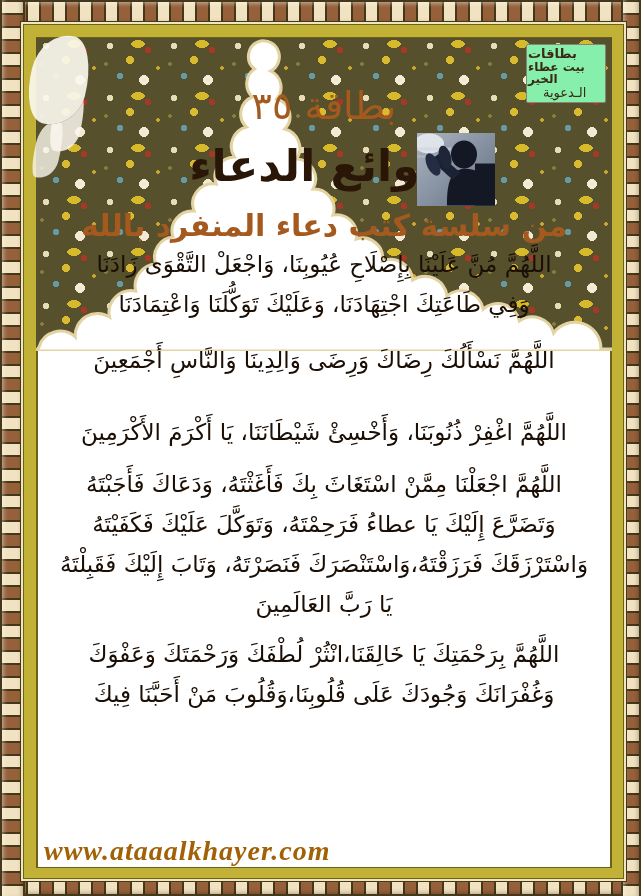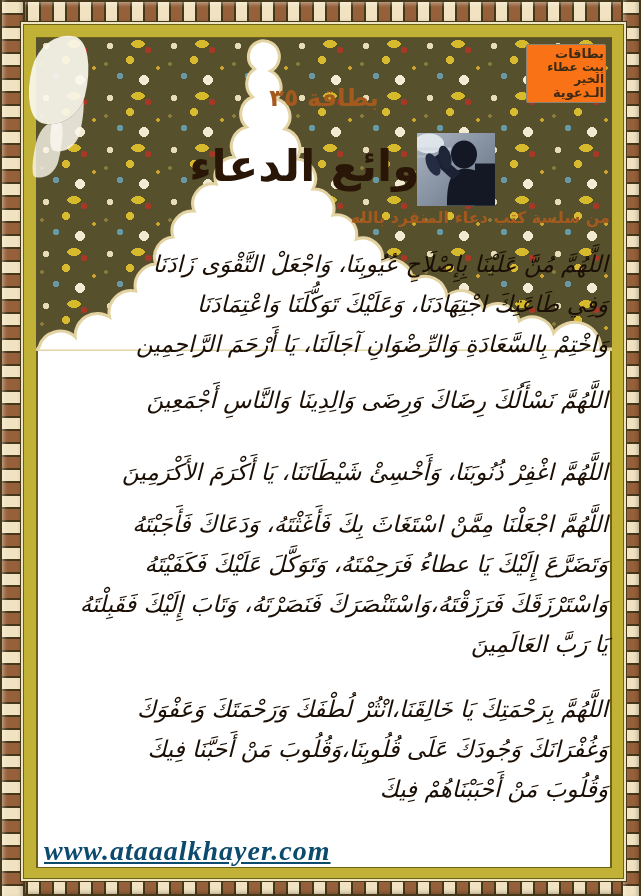--- a/index.html
+++ b/index.html
@@ -66,64 +66,63 @@
     position:absolute;left:-6px;top:-4px;width:58px;height:92px;
     background:rgba(250,247,238,.92);
     border-radius:58% 42% 60% 40% / 45% 60% 40% 55%;
     transform:rotate(14deg);
     box-shadow:18px 38px 0 -14px rgba(250,247,238,.85),
                6px 70px 0 -16px rgba(250,247,238,.8);
   }
   
   .badge{
     position:absolute;left:488px;top:4px;width:76px;
-    background:#f97316;border:1px solid #8a8572;border-radius:2px;
-    text-align:right;color:#3a2a16;padding:2px 1px 3px 1px;line-height:1.05;
+    background:#86efac;border:1px solid #8a8572;border-radius:2px;
+    text-align:left;color:#3a2a16;padding:2px 1px 3px 1px;line-height:1.05;
   }
   .badge .l1{font-size:13px;font-weight:bold;}
   .badge .l2{font-size:12px;font-weight:bold;}
-  .badge .l3{font-size:13px;font-weight:bold;}
+  .badge .l3{font-size:13px;font-weight:normal;padding-left:15px;}
   
   .card-number{
     position:absolute;top:44px;left:0;width:100%;text-align:center;
-    font-size:24px;font-weight:bold;color:#a4591f;direction:rtl;
+    font-size:38px;font-weight:normal;color:#a4591f;direction:rtl;
   }
   .page-title{
     position:absolute;top:100px;left:279px;transform:translateX(-50%);
     font-size:44px;font-weight:bold;color:#2a1607;white-space:nowrap;direction:rtl;
   }
   .photo{
     position:absolute;left:379px;top:93px;width:78px;height:73px;
     background:linear-gradient(135deg,#aeb6c2 0%,#8a95a5 45%,#646e7e 100%);
     overflow:hidden;
   }
   .subtitle{
-    position:absolute;top:168px;left:0;width:100%;text-align:right;
-    font-size:16px;font-weight:bold;color:#a4591f;direction:rtl;
+    position:absolute;top:168px;left:0;width:100%;text-align:center;
+    font-size:30px;font-weight:bold;color:#a4591f;direction:rtl;
   }
   
   .prayers{
     position:absolute;top:204px;left:2px;right:2px;direction:rtl;
   }
   .prayer-paragraph{margin:0 0 16px 0;}
   .prayer-paragraph.p2{margin-bottom:32px;}
   .prayer-paragraph.p3{margin-bottom:12px;}
-  .prayer-paragraph.p4{margin-bottom:25px;}
+  .prayer-paragraph.p4{margin-bottom:10px;}
   .prayer-paragraph.p5{margin-bottom:4px;}
   .prayer-line{
-    height:40px;line-height:40px;white-space:nowrap;
-    font-size:23px;color:#1b0f05;font-style:italic;
+    height:40px;line-height:40px;text-align:center;white-space:nowrap;
+    font-size:23px;color:#1b0f05;
   }
   
   .website{
     position:absolute;left:6px;bottom:0px;
     font-family:"Liberation Serif","DejaVu Serif",serif;
-    font-style:italic;font-weight:bold;font-size:28px;color:#0c4a6e;
+    font-style:italic;font-weight:bold;font-size:28px;color:#a16207;
     letter-spacing:1px;
-    text-decoration:underline;
   }
 </style>
 </head>
 <body>
 
 <div class="page">
 
   <div class="chain h top"></div>
   <div class="chain h bottom"></div>
   <div class="chain v left"></div>
@@ -171,37 +170,35 @@
         <ellipse cx="28" cy="24" rx="6" ry="12" transform="rotate(-14 28 24)" fill="#1e2638"></ellipse>
       </svg>
     </div>
 
     <div class="subtitle">من سلسة كتب دعاء المنفرد بالله</div>
 
     <div class="prayers">
       <div class="prayer-paragraph p1">
         <div class="prayer-line">اللَّهُمَّ مُنَّ عَلَيْنَا بِإِصْلَاحِ عُيُوبِنَا، وَاجْعَلْ التَّقْوَى زَادَنَا</div>
         <div class="prayer-line">وَفِي طَاعَتِكَ اجْتِهَادَنَا، وَعَلَيْكَ تَوَكُّلَنَا وَاعْتِمَادَنَا</div>
-        <div class="prayer-line">وَاخْتِمْ بِالسَّعَادَةِ وَالرِّضْوَانِ آجَالَنَا، يَا أَرْحَمَ الرَّاحِمِين</div>
       </div>
       <div class="prayer-paragraph p2">
         <div class="prayer-line">اللَّهُمَّ نَسْأَلُكَ رِضَاكَ وَرِضَى وَالِدِينَا وَالنَّاسِ أَجْمَعِينَ</div>
       </div>
       <div class="prayer-paragraph p3">
         <div class="prayer-line">اللَّهُمَّ اغْفِرْ ذُنُوبَنَا، وَأَخْسِئْ شَيْطَانَنَا، يَا أَكْرَمَ الأَكْرَمِينَ</div>
       </div>
       <div class="prayer-paragraph p4">
         <div class="prayer-line">اللَّهُمَّ اجْعَلْنَا مِمَّنْ اسْتَغَاثَ بِكَ فَأَغَثْتَهُ، وَدَعَاكَ فَأَجَبْتَهُ</div>
         <div class="prayer-line">وَتَضَرَّعَ إِلَيْكَ يَا عطاءُ فَرَحِمْتَهُ، وَتَوَكَّلَ عَلَيْكَ فَكَفَيْتَهُ</div>
         <div class="prayer-line">وَاسْتَرْزَقَكَ فَرَزَقْتَهُ،وَاسْتَنْصَرَكَ فَنَصَرْتَهُ، وَتَابَ إِلَيْكَ فَقَبِلْتَهُ</div>
         <div class="prayer-line">يَا رَبَّ العَالَمِينَ</div>
       </div>
       <div class="prayer-paragraph p5">
         <div class="prayer-line">اللَّهُمَّ بِرَحْمَتِكَ يَا خَالِقَنَا،انْثُرْ لُطْفَكَ وَرَحْمَتَكَ وَعَفْوَكَ</div>
         <div class="prayer-line">وَغُفْرَانَكَ وَجُودَكَ عَلَى قُلُوبِنَا،وَقُلُوبَ مَنْ أَحَبَّنَا فِيكَ</div>
-        <div class="prayer-line">وَقُلُوبَ مَنْ أَحْبَبْنَاهُمْ فِيكَ</div>
       </div>
     </div>
 
     <div class="website">www.ataaalkhayer.com</div>
 
   </div>
 </div>
 
 </body></html>

